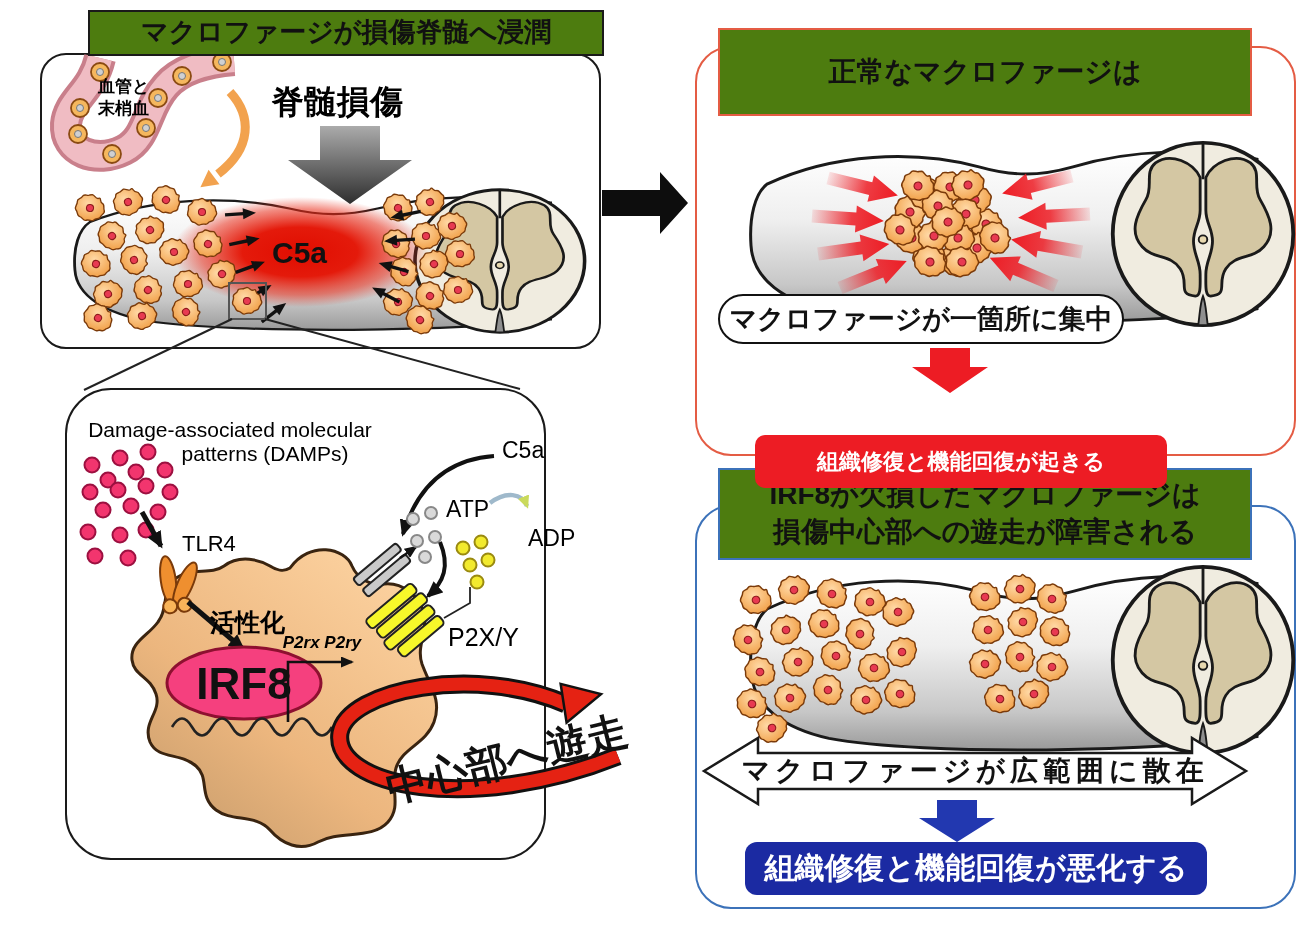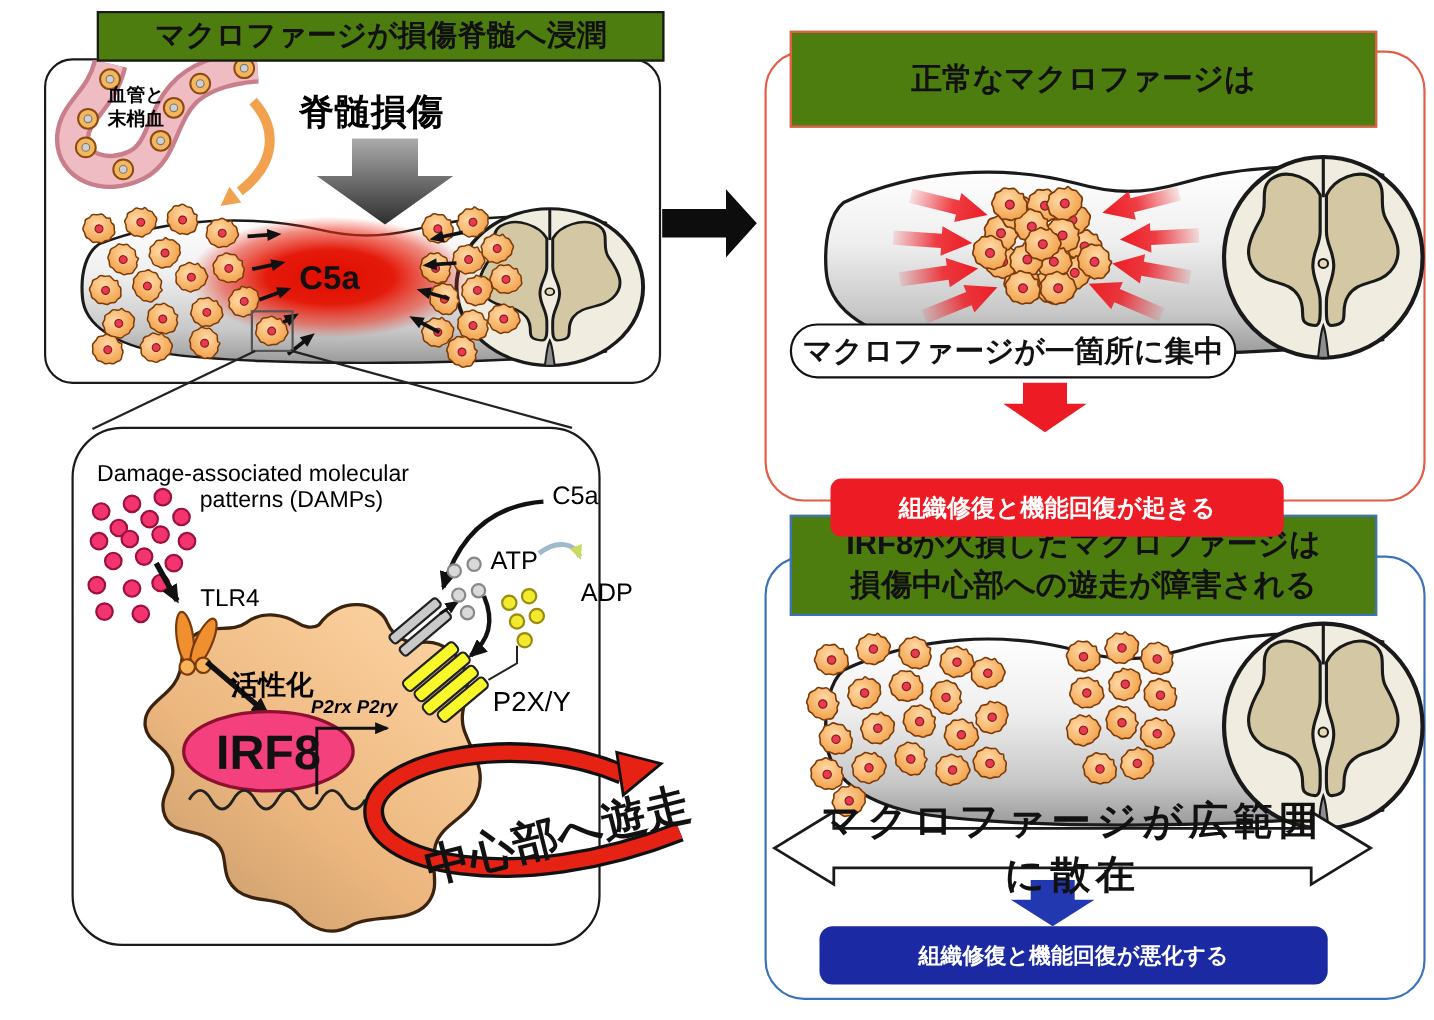--- a/index.html
+++ b/index.html
@@ -16,23 +16,23 @@
   #t-lt{left:88px;top:10px;width:512px;height:42px;border:2.5px solid #1a1a1a;font-size:27px;}
   #t-rt{left:718px;top:8px;width:530px;height:84px;border:2.5px solid var(--red-border);flex-direction:column;font-size:28px;margin-top:20px;}
   #t-rb{left:718px;top:468px;width:530px;height:88px;border:2.5px solid var(--blue-border);flex-direction:column;font-size:28px;}
   .label{position:absolute;z-index:3;font-weight:700;text-align:center;}
   #zoom-heading{left:160px;top:348px;width:252px;font-size:31px;}
   #pill{left:718px;top:294px;width:402px;height:46px;border:2.5px solid #111;border-radius:26px;
         display:flex;align-items:center;justify-content:center;font-size:27px;background:#fff;}
   #redbox{left:755px;top:395px;width:412px;height:53px;background:var(--red-accent);border-radius:10px;
           color:#fff;display:flex;align-items:center;justify-content:center;font-size:22px;margin-top:40px;}
   #navybox{left:745px;top:842px;width:462px;height:53px;background:var(--navy);border-radius:12px;
-           color:#fff;display:flex;align-items:center;justify-content:center;font-size:20px;}
+           color:#fff;display:flex;align-items:center;justify-content:center;font-size:30px;}
   #dbl-caption{left:735px;top:752px;width:480px;height:38px;display:flex;align-items:center;justify-content:center;
-               font-size:36px;letter-spacing:5px;}
+               font-size:28px;letter-spacing:5px;}
   #migration{left:352px;top:732px;width:310px;font-size:41px;transform:rotate(-14deg);z-index:4;}
   .fill-red{fill:var(--red-accent);}
   .fill-bluearrow{fill:var(--blue-arrow);}
   svg text{font-family:"Liberation Sans",sans-serif;}
 </style>
 </head>
 <body>
 
 <div id="canvas">
 

